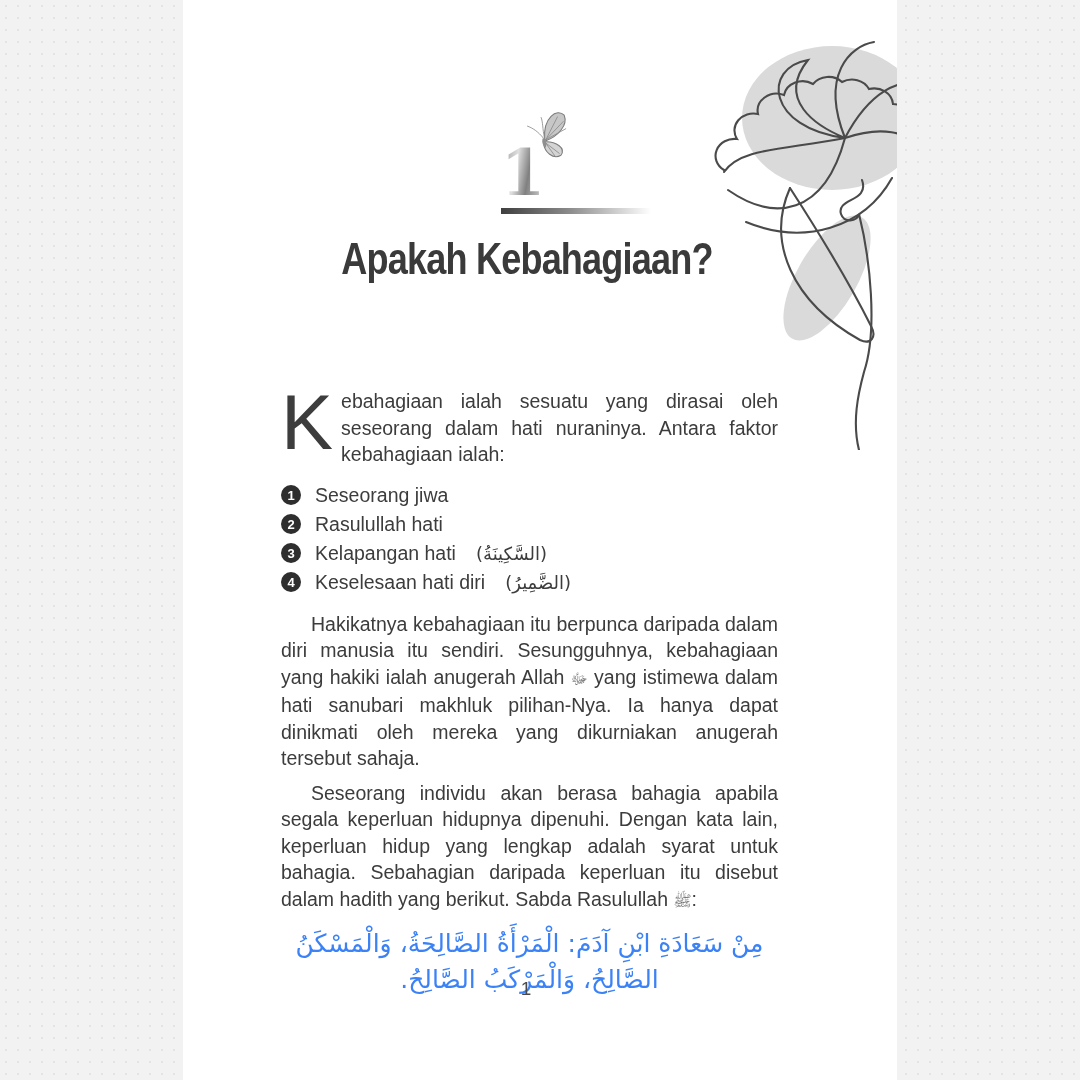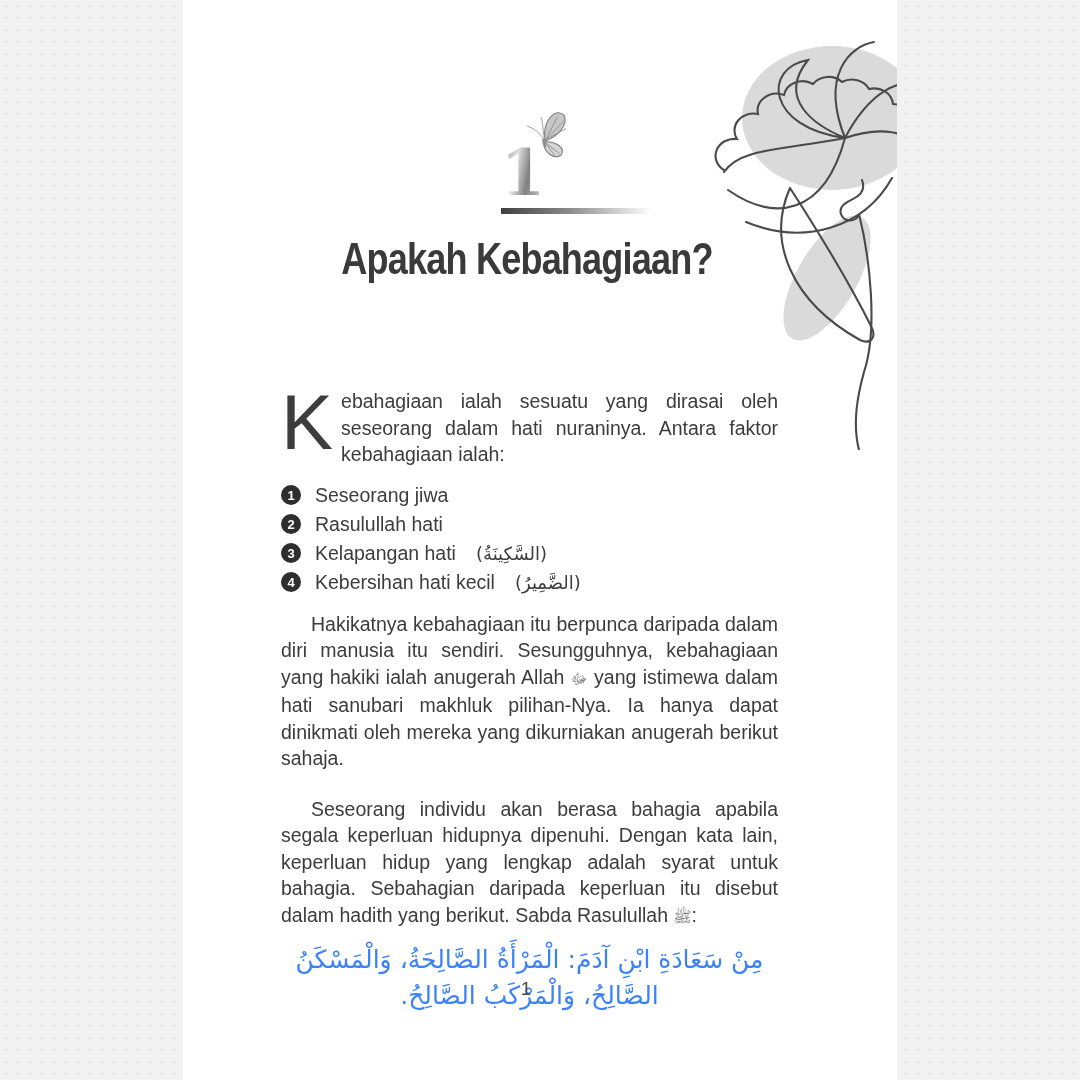--- a/index.html
+++ b/index.html
@@ -59,21 +59,21 @@
   .circle-marker {
     flex:0 0 auto;
     width:20px; height:20px; margin-right:14px;
     background:#2e2e2e; color:#ffffff;
     border-radius:50%;
     display:inline-flex; align-items:center; justify-content:center;
     font-size:13px; font-weight:bold; line-height:1;
   }
   .li-arabic { font-family:"DejaVu Sans", sans-serif; font-size:18px; margin-left:20px; }
   .para { margin-top:14px; text-indent:30px; }
-  .para + .para { margin-top:24px; }
+  .para + .para { margin-top:8px; }
   .honorific { font-family:"DejaVu Sans", sans-serif; font-size:15px; color:#6b6b6b; }
   .hadith {
     margin-top:12px;
     direction:rtl;
     text-align:center;
     font-family:"DejaVu Sans", sans-serif;
     font-size:25px; line-height:36px;
     color:#3b82f6;
   }
   .page-number {
@@ -147,26 +147,26 @@
           <span>Rasulullah hati</span>
           <span class="li-arabic"></span>
         </li>
         <li>
           <span class="circle-marker">3</span>
           <span>Kelapangan hati</span>
           <span class="li-arabic">(السَّكِينَةُ)</span>
         </li>
         <li>
           <span class="circle-marker">4</span>
-          <span>Kebersihan hati kecil</span>
+          <span>Keselesaan hati diri</span>
           <span class="li-arabic">(الضَّمِيرُ)</span>
         </li>
       </ul>
 
-      <p class="body-text para"><span>Hakikatnya kebahagiaan itu berpunca daripada dalam diri manusia itu sendiri. Sesungguhnya, kebahagiaan yang hakiki ialah anugerah Allah </span><span class="honorific">ﷻ</span><span> yang istimewa dalam hati sanubari makhluk pilihan-Nya. Ia hanya dapat dinikmati oleh mereka yang dikurniakan anugerah berikut sahaja.</span></p>
+      <p class="body-text para"><span>Hakikatnya kebahagiaan itu berpunca daripada dalam diri manusia itu sendiri. Sesungguhnya, kebahagiaan yang hakiki ialah anugerah Allah </span><span class="honorific">ﷻ</span><span> yang istimewa dalam hati sanubari makhluk pilihan-Nya. Ia hanya dapat dinikmati oleh mereka yang dikurniakan anugerah tersebut sahaja.</span></p>
 
       <p class="body-text para"><span>Seseorang individu akan berasa bahagia apabila segala keperluan hidupnya dipenuhi. Dengan kata lain, keperluan hidup yang lengkap adalah syarat untuk bahagia. Sebahagian daripada keperluan itu disebut dalam hadith yang berikut. Sabda  Rasulullah </span><span class="honorific">ﷺ</span><span>:</span></p>
 
       <p class="hadith">مِنْ سَعَادَةِ ابْنِ آدَمَ: الْمَرْأَةُ الصَّالِحَةُ، وَالْمَسْكَنُ الصَّالِحُ، وَالْمَرْكَبُ الصَّالِحُ.</p>
 
     </div>
 
     <div class="page-number">1</div>
 
   </div>

